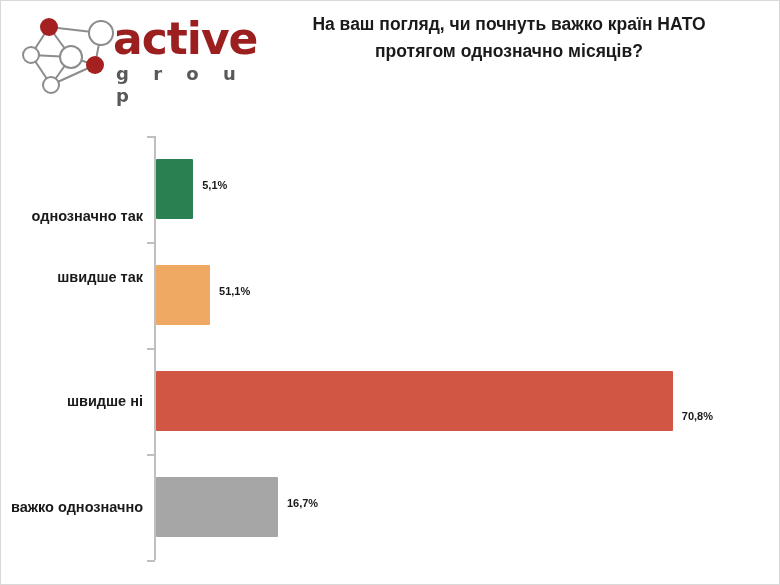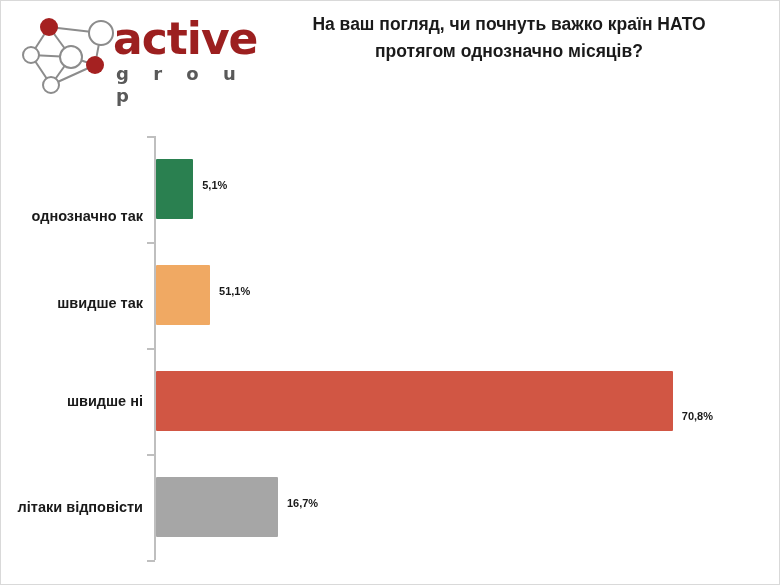--- a/index.html
+++ b/index.html
@@ -188,30 +188,30 @@
         <div class="axis-tick" style="top: 341px; background: rgb(191, 191, 191);"></div>
         <div class="axis-tick" style="top: 447px; background: rgb(191, 191, 191);"></div>
       </div>
     <div id="rows">
         <div class="row" style="top: 23px;">
           <div class="cat-label" style="top: 44px; margin-top: 27px;">однозначно так</div>
           <div class="bar" style="top: 23px; width: 37.23px; background: rgb(42, 128, 80);"></div>
           <div class="bar-value" style="left: 201.23px; top: 43px;">5,1%</div>
         </div>
         <div class="row" style="top: 129px;">
-          <div class="cat-label" style="top: 52px;">швидше так</div>
+          <div class="cat-label" style="top: 26px;">швидше так</div>
           <div class="bar" style="top: 23px; width: 54.02px; background: rgb(240, 169, 99);"></div>
           <div class="bar-value" style="left: 218.02px; top: 43px;">51,1%</div>
         </div>
         <div class="row" style="top: 235px; padding-left: 42px;">
           <div class="cat-label" style="top: 44px;">швидше ні</div>
           <div class="bar" style="top: 23px; width: 516.84px; background: rgb(209, 86, 68);"></div>
           <div class="bar-value" style="left: 680.84px; top: 43px; margin-top: 19px;">70,8%</div>
         </div>
         <div class="row" style="top: 341px;">
-          <div class="cat-label" style="top: 44px;">літаки відповісти</div>
+          <div class="cat-label" style="top: 44px;">важко однозначно</div>
           <div class="bar" style="top: 23px; width: 121.91px; background: rgb(166, 166, 166);"></div>
           <div class="bar-value" style="left: 285.91px; top: 43px;">16,7%</div>
         </div>
       </div>
   </div>
 
 </div>
 
 </body></html>

